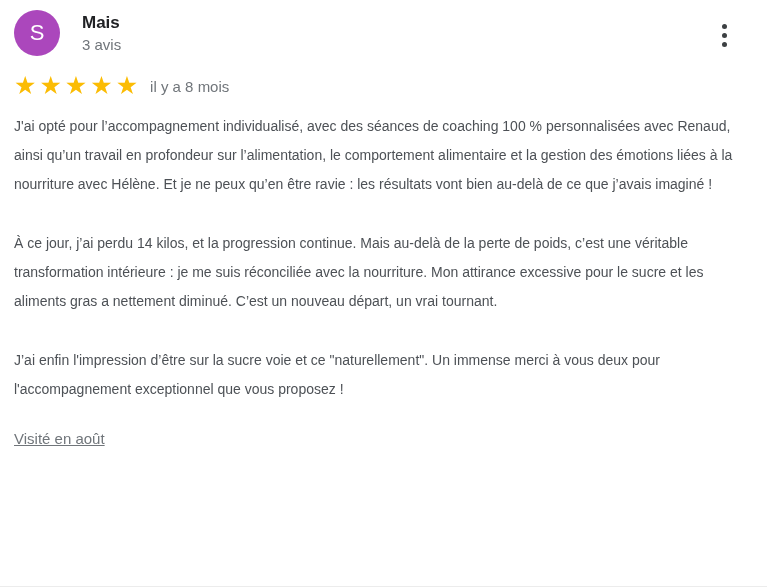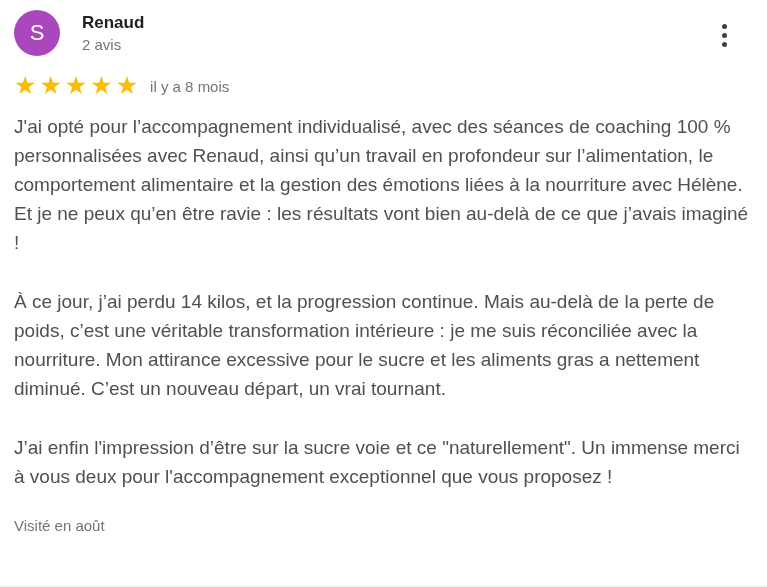--- a/index.html
+++ b/index.html
@@ -84,44 +84,45 @@
     margin-top: -2px;
   }
   .time-ago {
     margin-left: 9px;
     font-size: 15px;
     color: #70757a;
   }
   
   .review-text {
     margin-top: 13px;
-    font-size: 19px;
+    font-size: 14px;
     line-height: 29px;
     color: #4d5156;
     max-width: 740px;
   }
   .review-text p { margin: 0 0 30px 0; }
   .review-text p:last-child { margin-bottom: 0; }
   .visited {
     margin-top: 25px;
     font-size: 15px;
     color: #70757a;
     line-height: 20px;
+    text-decoration: underline;
   }
 </style>
 </head>
 <body>
 
 <div class="review-card">
 
   <div class="header">
     <div class="avatar" style="background: rgb(171, 71, 188);">S</div>
     <div class="author-block">
-      <div class="author-name">Renaud</div>
-      <div class="review-count">2 avis</div>
+      <div class="author-name">Mais</div>
+      <div class="review-count">3 avis</div>
     </div>
     <button class="menu-btn">
       <span class="dot"></span>
       <span class="dot"></span>
       <span class="dot"></span>
     </button>
   </div>
 
   <div class="rating-row">
     <span class="stars" style="color: rgb(251, 188, 4);"><span>★</span><span>★</span><span>★</span><span>★</span><span>★</span></span>

